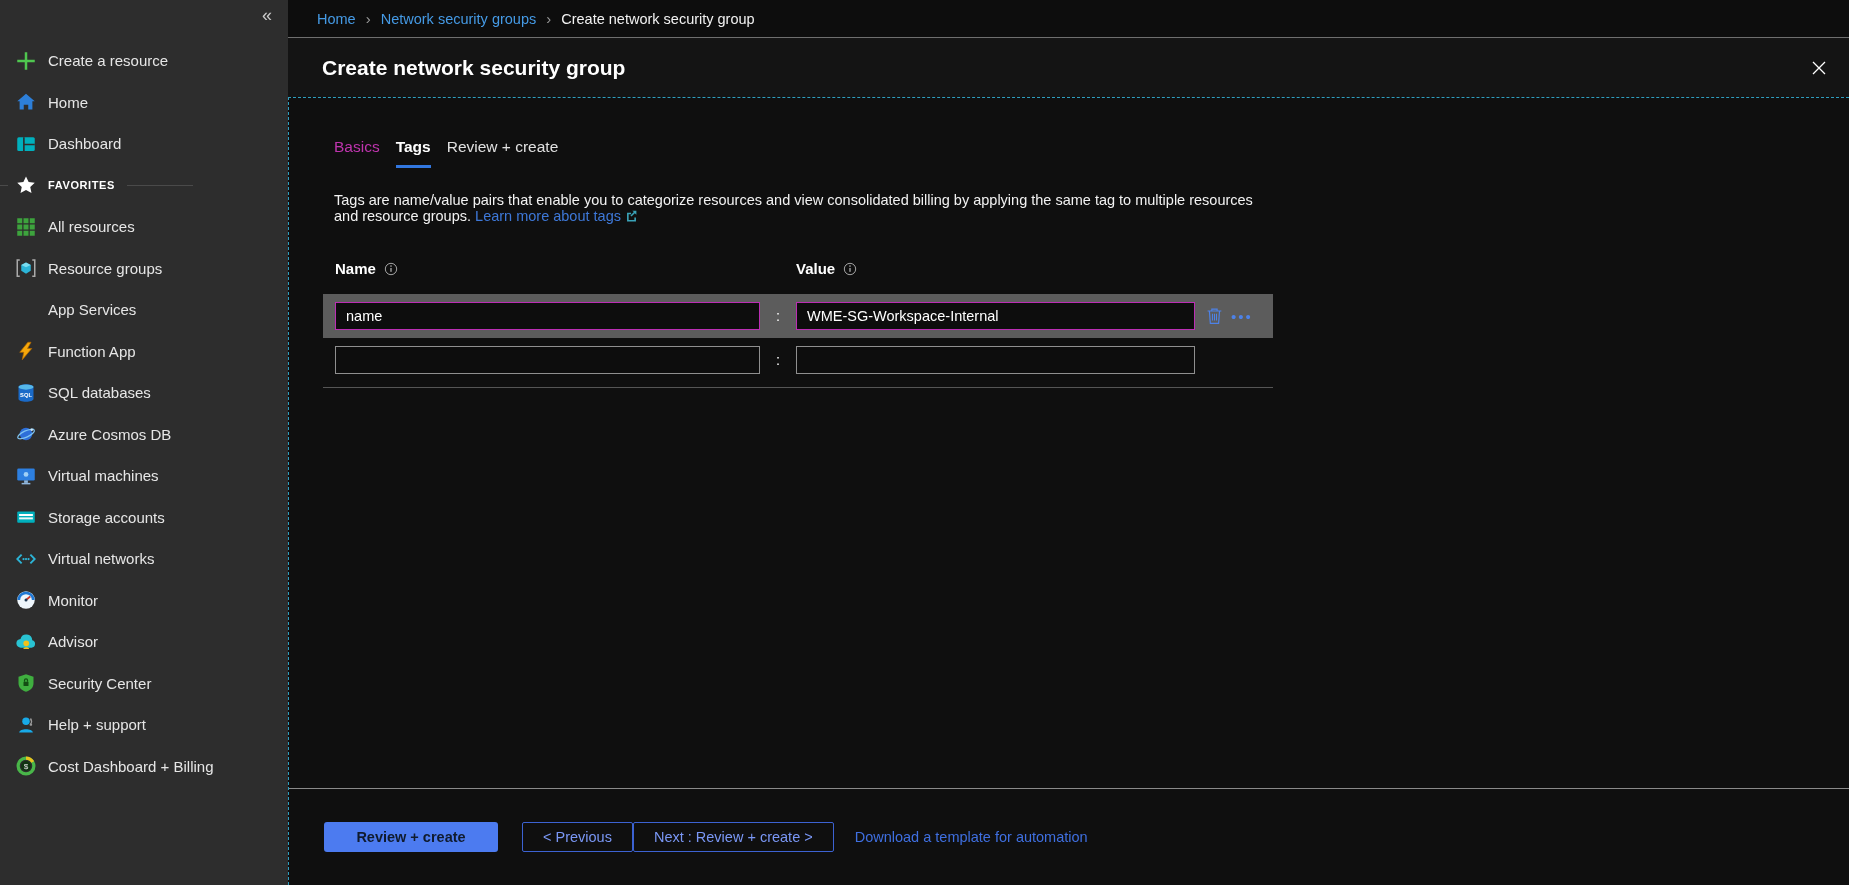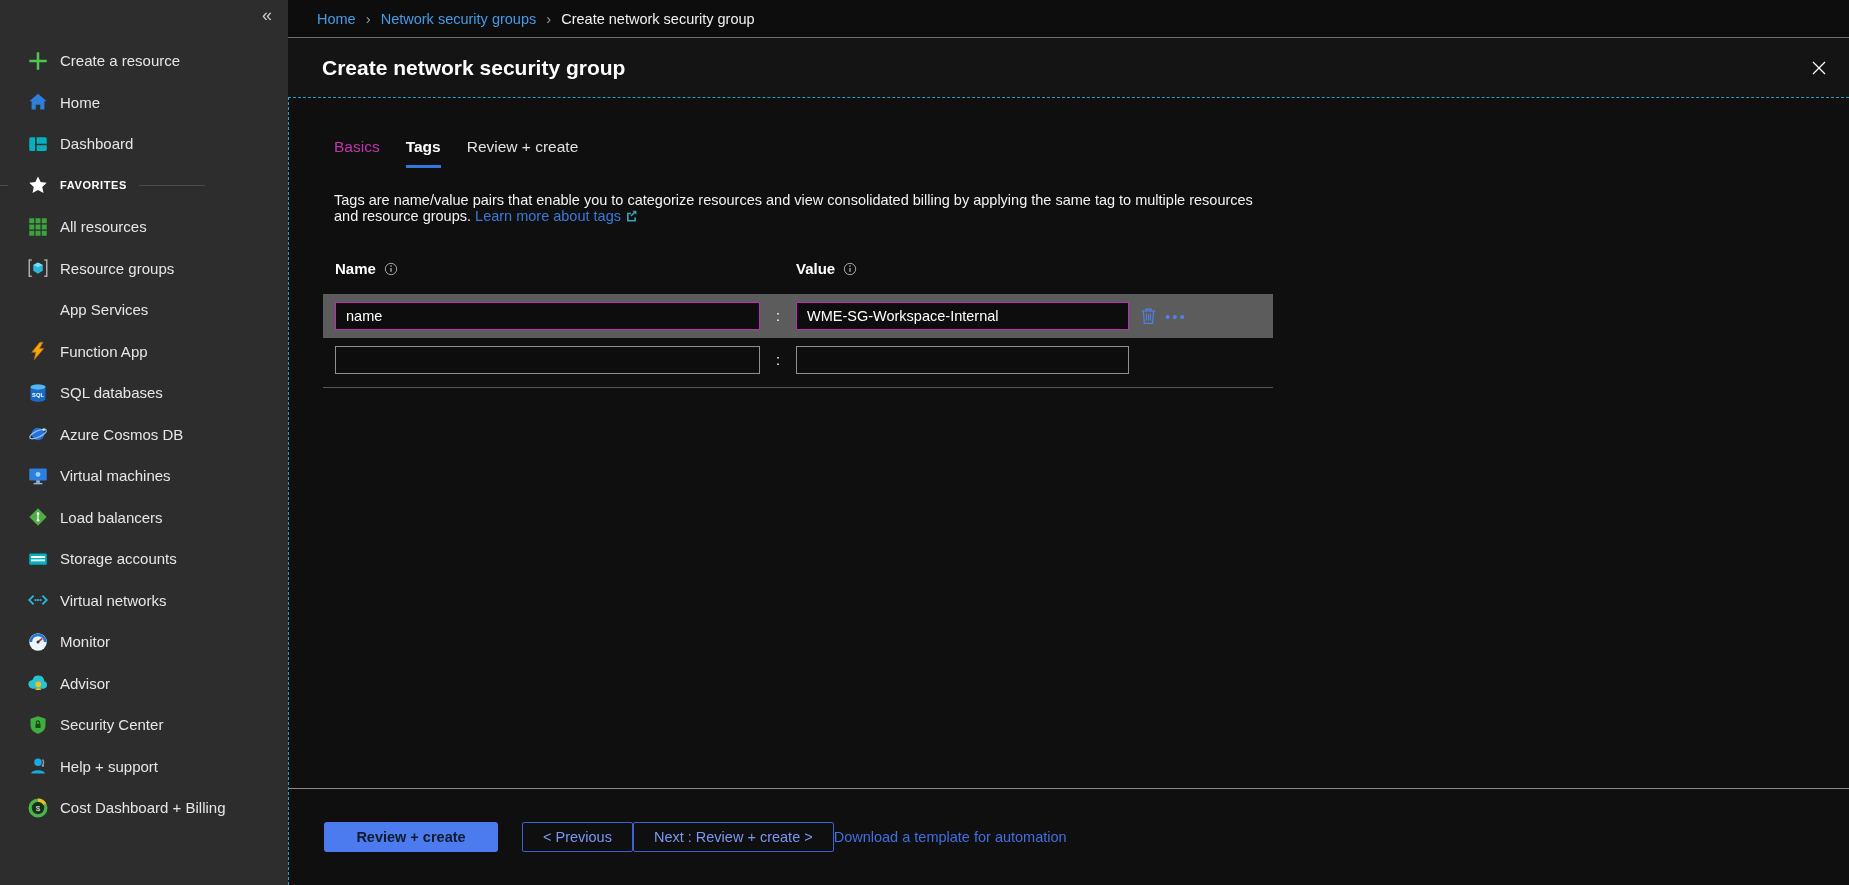--- a/index.html
+++ b/index.html
@@ -17,21 +17,21 @@
     width: 288px; flex-shrink: 0; background: #2d2d2d;
     position: relative; overflow: hidden;
   }
   .sidebar-collapse {
     position: absolute; top: 6px; right: 16px;
     color: #c9c9c9; font-size: 18px; cursor: pointer; line-height: 1;
   }
   .sidebar-items { padding-top: 40px; }
   .side-item {
     display: flex; align-items: center; height: 41.5px;
-    padding-left: 28px; cursor: pointer; color: #e6e6e6; font-size: 15px;
+    padding-left: 16px; cursor: pointer; color: #e6e6e6; font-size: 15px;
     white-space: nowrap;
   }
   .side-icon { width: 20px; height: 20px; margin-right: 12px; flex-shrink: 0; display: inline-flex; }
   .side-icon svg { width: 100%; height: 100%; }
   .side-item.fav { font-size: 11px; font-weight: bold; letter-spacing: .6px; color: #ffffff; cursor: default; position: relative; }
   .side-item.fav .fav-line { flex: 0 0 66px; height: 1px; background: #4a4a4a; margin-left: 12px; }
   .side-item.fav::before { content: ""; position: absolute; left: 0; top: 50%; width: 8px; height: 1px; background: #4a4a4a; }
 
   
   .main { flex: 1; display: flex; flex-direction: column; min-width: 0; background: #0e0e0e; }
@@ -52,21 +52,21 @@
   .close-btn { margin-left: auto; width: 16px; height: 16px; cursor: pointer; display: inline-flex; }
 
   
   .pane {
     flex: 1; display: flex; flex-direction: column; min-height: 0;
     background: #0f0f0f;
     border-top: 1px dashed #2f9dbd; border-left: 1px dashed #2f9dbd;
   }
   .pane-body { flex: 1; padding: 40px 40px 0 45px; min-height: 0; }
 
-  .tabs { display: flex; gap: 26px; font-size: 15.5px; }
+  .tabs { display: flex; gap: 16px; font-size: 15.5px; }
   .tab { padding-bottom: 9px; cursor: pointer; border-bottom: 3px solid transparent; }
   .tab.visited { color: #bf34ae; }
   .tab.active { color: #ffffff; font-weight: 700; border-bottom-color: #3277e0; }
   .tab.default { color: #e0e0e0; }
 
   .description { margin-top: 24px; max-width: 930px; font-size: 14.5px; line-height: 16px; color: #f2f2f2; }
   .inline-link { color: #3e78d8; cursor: pointer; }
   .ext-icon { display: inline-block; width: 13px; height: 13px; vertical-align: -1px; margin-left: 4px; }
   .note { margin-top: 22px; font-size: 14.5px; color: #f2f2f2; }
 
@@ -79,36 +79,36 @@
   .tag-row { display: flex; align-items: center; height: 44px; padding-left: 12px; }
   .tag-row.selected { background: #5c5c5c; }
   .tag-row + .tag-row { height: 40px; margin-top: 2px; }
   .tag-input {
     height: 28px; background: #0d0d0d; border: 1px solid #8f8f8f;
     color: #ffffff; font-size: 14.5px; font-family: "Liberation Sans", sans-serif;
     padding: 0 10px; outline: none;
   }
   .tag-row.selected .tag-input { border-color: #bb2db4; }
   .input-name { width: 425px; }
-  .input-value { width: 333px; }
+  .input-value { width: 399px; }
   .colon { width: 36px; text-align: center; color: #ffffff; font-size: 14.5px; }
   .row-trash { width: 17px; height: 18px; margin-left: 11px; cursor: pointer; display: inline-flex; }
   .row-dots { margin-left: 8px; color: #4d82e8; font-size: 15px; letter-spacing: 2px; cursor: pointer; line-height: 1; }
   .table-divider { height: 1px; background: #555555; margin-top: 7px; }
 
   
   .pane-footer {
     flex-shrink: 0; height: 97px; border-top: 1px solid #8a8a8a;
     display: flex; align-items: center; padding-left: 35px;
   }
   .btn { height: 30px; font-size: 14.5px; font-family: "Liberation Sans", sans-serif; cursor: pointer; display: inline-flex; align-items: center; justify-content: center; border-radius: 3px; }
   .btn-primary { background: #4c7bf0; color: #101b2e; border: none; width: 174px; font-weight: 700; }
   .btn-group { display: flex; gap: 0; margin-left: 24px; }
   .btn-outline { background: transparent; border: 1px solid #3c62d2; color: #7a97f5; padding: 0 20px; border-radius: 2px; }
-  .footer-link { margin-left: 0; color: #3f6fe0; font-size: 14.5px; cursor: pointer; }
+  .footer-link { margin-left: 21px; color: #3f6fe0; font-size: 14.5px; cursor: pointer; }
 </style>
 </head>
 <body>
 
 <div class="app">
 
   <nav class="sidebar">
     <span class="sidebar-collapse">«</span>
     <div class="sidebar-items" id="sidebar-items">
         <div class="side-item">
@@ -208,31 +208,20 @@
         <div class="side-item">
           <span class="side-icon">
             <svg viewBox="0 0 16 16">
               <rect x="1" y="2" width="14" height="9.5" rx="1" fill="#2d7fe0"></rect>
               <circle cx="8" cy="6.7" r="1.9" fill="#9fd0f6"></circle>
               <rect x="6.5" y="11.5" width="3" height="2" fill="#8fb6dd"></rect>
               <rect x="4.5" y="13.5" width="7" height="1.2" fill="#8fb6dd"></rect>
             </svg>
           </span>
           <span>Virtual machines</span>
-        </div>
-        <div class="side-item">
-          <span class="side-icon">
-            <svg viewBox="0 0 16 16">
-              <rect x="3.1" y="3.1" width="9.8" height="9.8" transform="rotate(45 8 8)" fill="#4fae43"></rect>
-              <circle cx="8" cy="5.3" r="1.1" fill="#ffffff"></circle>
-              <path d="M8 6.4v3.2" stroke="#ffffff" stroke-width="1"></path>
-              <circle cx="8" cy="10.7" r="1.1" fill="#ffffff"></circle>
-            </svg>
-          </span>
-          <span>Load balancers</span>
         </div>
         <div class="side-item">
           <span class="side-icon">
             <svg viewBox="0 0 16 16">
               <rect x="1" y="3.5" width="14" height="9" rx=".8" fill="#00b0bd"></rect>
               <rect x="2.5" y="5.6" width="11" height="1.6" fill="#ffffff"></rect>
               <rect x="2.5" y="8.3" width="11" height="1.6" fill="#e8f8f8"></rect>
             </svg>
           </span>
           <span>Storage accounts</span>

